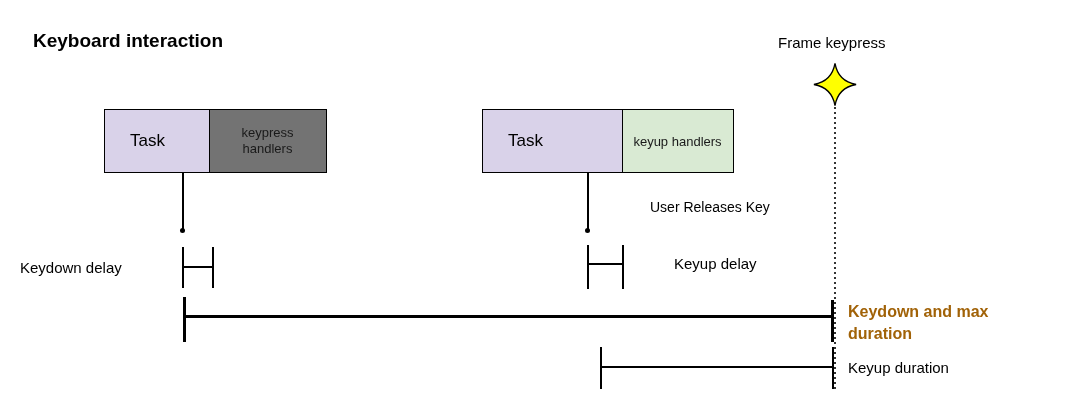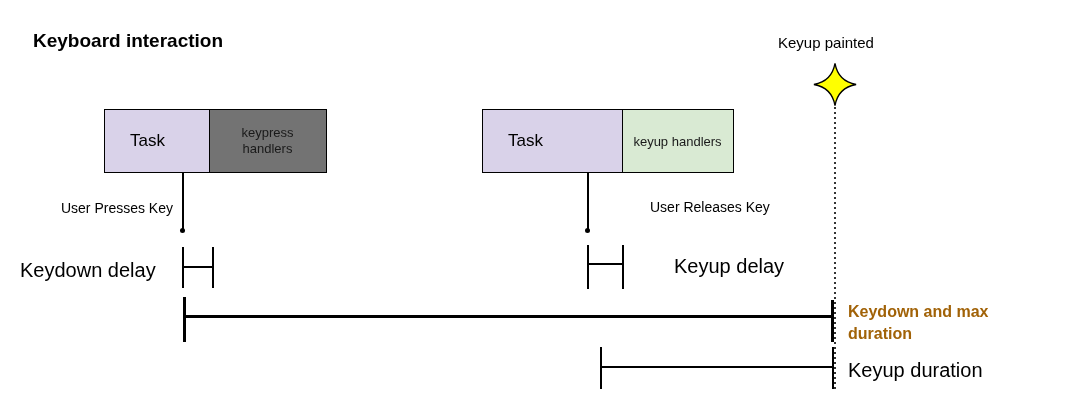--- a/index.html
+++ b/index.html
@@ -65,21 +65,21 @@
   .hline { position: absolute; height: 1.5px; background: #000; }
   .dot { position: absolute; width: 5px; height: 5px; border-radius: 50%; background: #000; }
   .event-label {
     position: absolute;
     font-size: 14px;
     color: #000;
     white-space: nowrap;
   }
   .measure-label {
     position: absolute;
-    font-size: 20px;
+    font-size: 15px;
     color: #000;
     white-space: nowrap;
   }
   .duration-label-bold {
     position: absolute;
     left: 848px; top: 301px;
     width: 170px;
     font-size: 16px;
     font-weight: bold;
     line-height: 22px;
@@ -87,21 +87,21 @@
   }
   .thick { background: #000; }
 </style>
 </head>
 <body>
 
 <div class="canvas">
 
   <div class="title">Keyboard interaction</div>
 
-  <div class="frame-label">Keyup painted</div>
+  <div class="frame-label">Frame keypress</div>
 
   <svg class="star" viewBox="-24 -24 48 48">
     <path d="M 0,-22.5 Q 3.4,-3.4 22.5,0 Q 3.4,3.4 0,22.5 Q -3.4,3.4 -22.5,0 Q -3.4,-3.4 0,-22.5 Z" stroke="#000000" stroke-width="1.4" fill="#FFFF00"></path>
   </svg>
 
   <div class="dotted-line"></div>
 
   <div class="task-block" id="block1">
     <div class="seg task" style="background-color: rgb(217, 210, 233);">
       <span>Task</span>
@@ -115,21 +115,20 @@
     <div class="seg task" style="background-color: rgb(217, 210, 233);">
       <span>Task</span>
     </div>
     <div class="seg handler" style="background-color: rgb(217, 234, 211);">
       <span>keyup handlers</span>
     </div>
   </div>
 
   <div class="vline" style="left:182px; top:173px; height:56px;"></div>
   <div class="dot" style="left:180px; top:228px;"></div>
-  <div class="event-label" style="left:42px; top:200px; width:131px; text-align:right;">User Presses Key</div>
 
   <div class="vline" style="left:587px; top:173px; height:56px;"></div>
   <div class="dot" style="left:585px; top:228px;"></div>
   <div class="event-label" style="left:610px; top:199px;margin-left:40px;">User Releases Key</div>
 
   <div class="vline" style="left:182px; top:247px; height:41px;"></div>
   <div class="vline" style="left:212px; top:247px; height:41px;"></div>
   <div class="hline" style="left:183px; top:266px; width:30px;"></div>
   <div class="measure-label" style="left:20px; top:259px;">Keydown delay</div>
 

